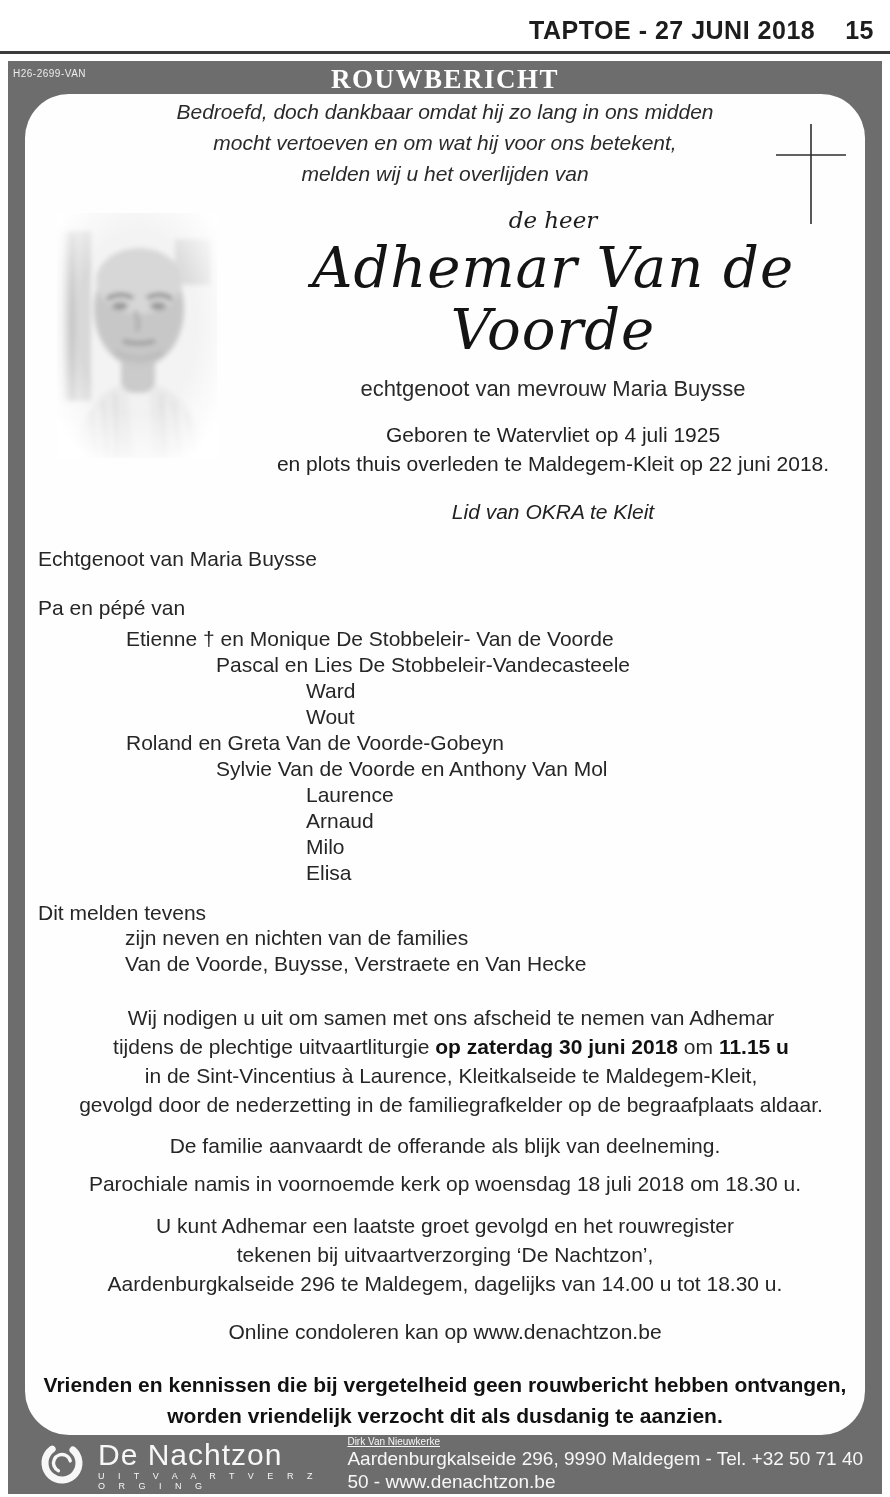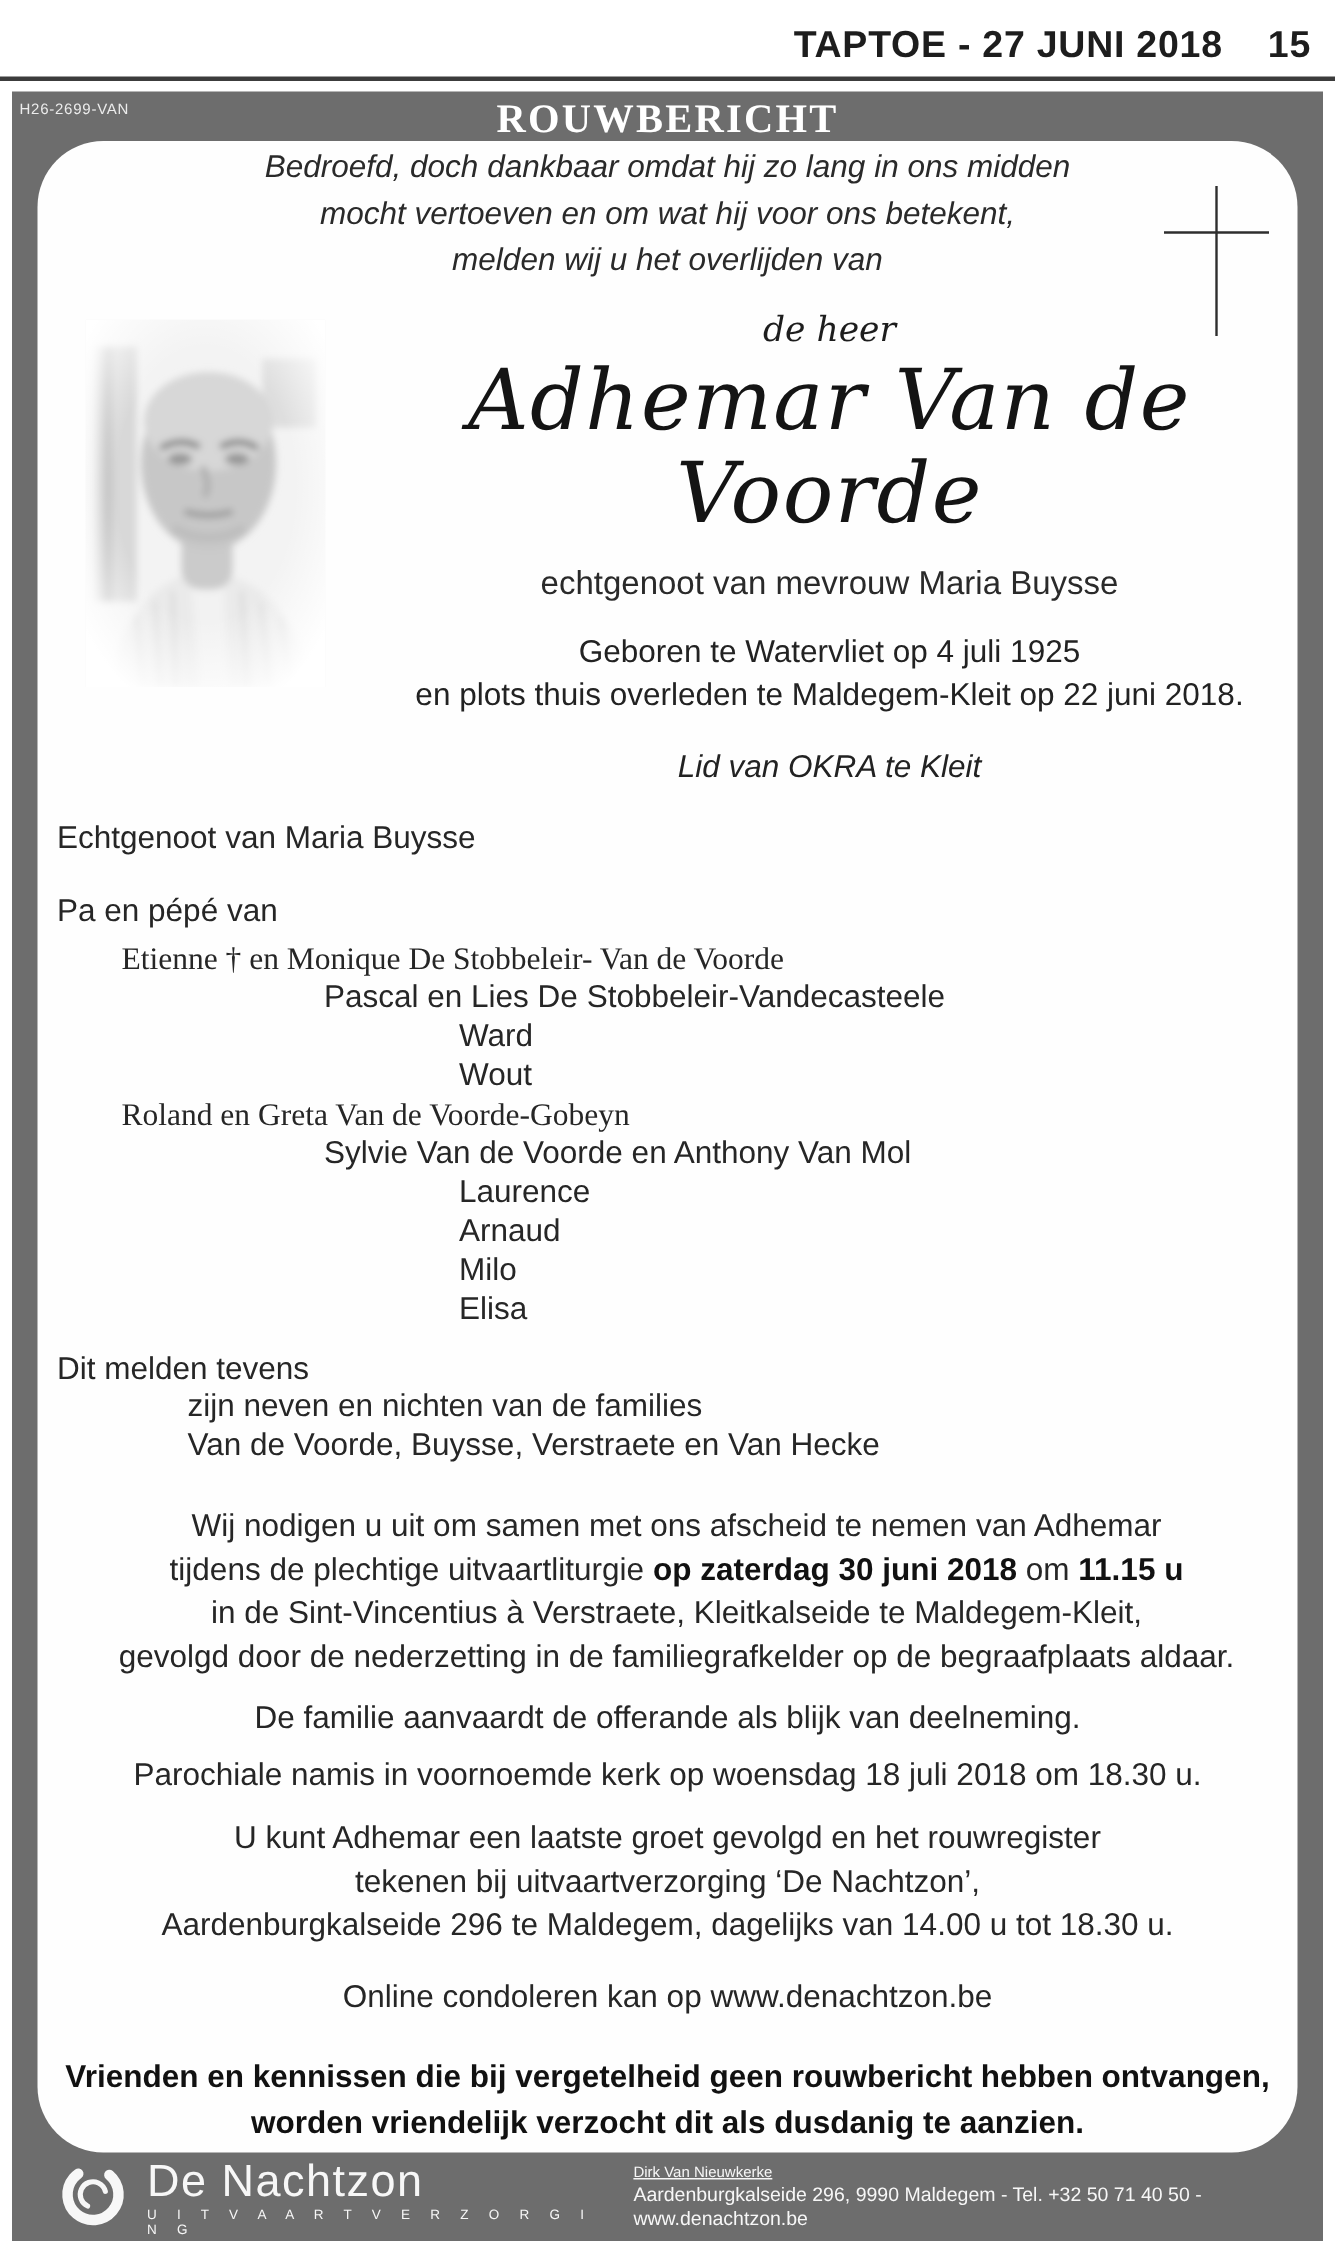--- a/index.html
+++ b/index.html
@@ -55,21 +55,21 @@
     font-style:italic; font-size:56px; line-height:62px; color:#141414;
     letter-spacing:1px; }
   .spouse-line { margin-top:15px; font-size:22px; color:#2a2a2a; }
   .born-died { margin-top:18px; font-size:21px; line-height:29px; }
   .membership { margin-top:22px; font-size:21px; font-style:italic; }
 
   .left-block { padding-left:13px; font-size:21px; color:#262626; }
   .widower-line { margin-top:23px; }
   .family-intro { margin-top:25px; }
   .family-list { margin-top:6px; line-height:26px; }
-  .family-line.level-1 { margin-left:43px;font-family:Liberation Serif, serif; }
+  .family-line.level-1 { margin-left:88px; }
   .family-line.level-2 { margin-left:178px; }
   .family-line.level-3 { margin-left:268px; }
   .also-lead { margin-top:15px; }
   .also-lines { line-height:26px; }
   .also-lines .sub-line { margin-left:87px; }
 
   .center-block { text-align:center; font-size:21px; color:#262626; }
   .funeral-par { margin-top:26px; line-height:29px;padding-left:12px; }
   .funeral-par b { color:#111; }
   .offering-par { margin-top:15px; }
@@ -82,21 +82,21 @@
   .footer {
     position:absolute; left:0; right:0; bottom:0; height:58px;
     display:flex; align-items:center; padding-left:30px; color:#f7f7f7;border-radius:24px;
   }
   .brand-block { display:flex; align-items:center; gap:12px; }
   .brand-text { display:flex; flex-direction:column; }
   .brand-name { font-size:30px; font-weight:normal; letter-spacing:1px; line-height:30px; }
   .brand-sub { font-size:9px; letter-spacing:5.5px; margin-top:1px; }
   .contact-block { margin-left:18px; line-height:1.2; }
   .contact-name { font-size:10px;text-decoration:underline; }
-  .contact-line { font-size:13px; }
+  .contact-line { font-size:19px; }
 </style>
 </head>
 <body>
 
 <div class="page-header">
   <span>TAPTOE - 27 JUNI 2018</span>
   <span>15</span>
 </div>
 <div class="header-rule"></div>
 
@@ -194,21 +194,21 @@
 
       <div class="sub-line"><span>zijn neven en nichten van de families</span></div>
           <div class="sub-line"><span>Van de Voorde, Buysse, Verstraete en Van Hecke</span></div>
         </div>
     </div>
 
     <div class="center-block">
       <div class="funeral-par">
         <div>Wij nodigen u uit om samen met ons afscheid te nemen van Adhemar</div>
         <div><span>tijdens de plechtige uitvaartliturgie </span><b>op zaterdag 30 juni 2018</b><span> om </span><b>11.15 u</b></div>
-        <div>in de Sint-Vincentius à Verstraete, Kleitkalseide te Maldegem-Kleit,</div>
+        <div>in de Sint-Vincentius à Laurence, Kleitkalseide te Maldegem-Kleit,</div>
         <div>gevolgd door de nederzetting in de familiegrafkelder op de begraafplaats aldaar.</div>
       </div>
       <div class="offering-par">De familie aanvaardt de offerande als blijk van deelneming.</div>
       <div class="memorial-par">Parochiale namis in voornoemde kerk op woensdag 18 juli 2018 om 18.30 u.</div>
       <div class="visitation-par">
 
       <div><span>U kunt Adhemar een laatste groet gevolgd en het rouwregister</span></div>
           <div><span>tekenen bij uitvaartverzorging ‘De Nachtzon’,</span></div>
           <div><span>Aardenburgkalseide 296 te Maldegem, dagelijks van 14.00 u tot 18.30 u.</span></div>
         </div>

